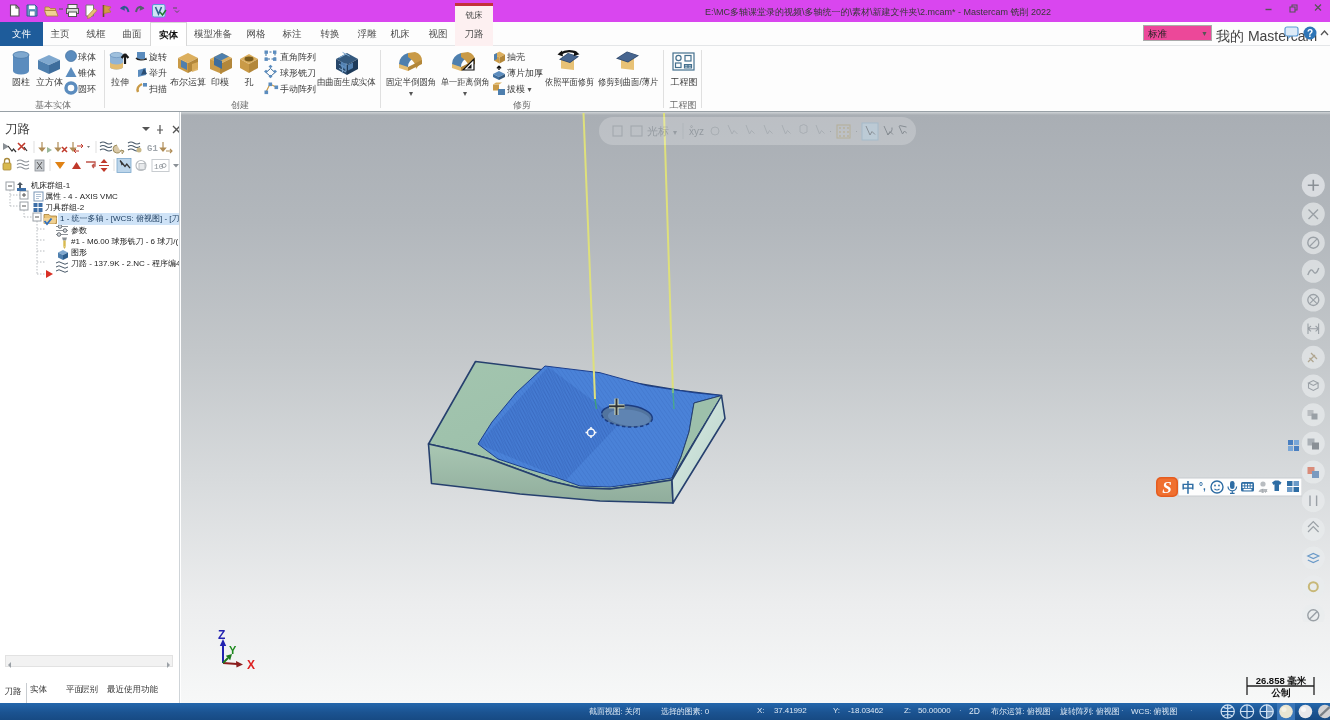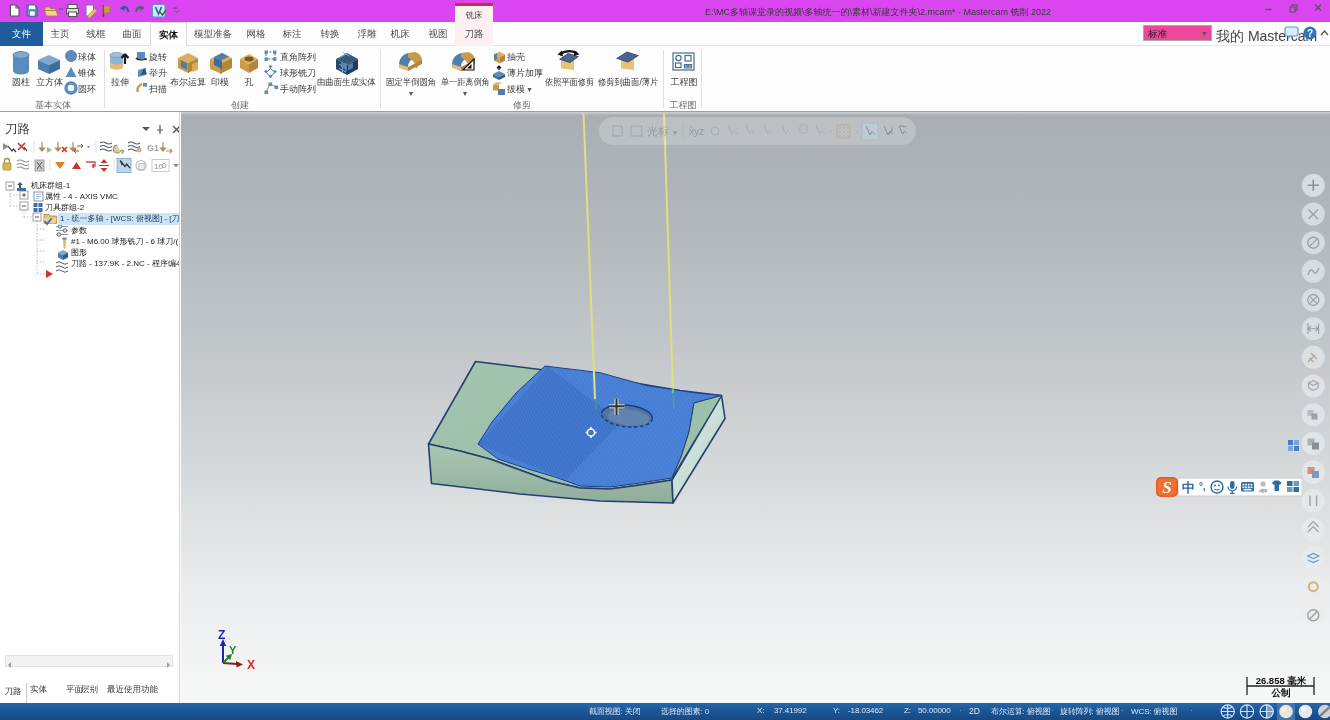--- a/index.html
+++ b/index.html
@@ -25,21 +25,21 @@
 #ribbon { position:absolute; left:0; top:46px; width:1330px; height:66px; background:#fdfdfd; border-bottom:1px solid #98a0a6; }
 .rsep { position:absolute; top:4px; height:58px; width:1px; background:#e0e0e0; }
 .grouplabel { position:absolute; top:53px; font-size:9px; color:#6a6a6a; text-align:center; }
 .biglabel { position:absolute; top:30px; font-size:9px; color:#3a3a3a; text-align:center; }
 .smallitem { position:absolute; font-size:9px; color:#3a3a3a; height:15px; line-height:15px; }
 .caret { position:absolute; font-size:8px; color:#555; text-align:center; }
 
 
 #panel { position:absolute; left:0; top:112px; width:180px; height:591px; background:#fff; border-right:1px solid #cfd4d8; overflow:hidden; }
 #paneltitle { position:absolute; left:5px; top:9px; font-size:12.5px; color:#3a3a3a; }
-#ptools { position:absolute; left:0; top:26px; width:216px; height:36px; }
+#ptools { position:absolute; left:0; top:26px; width:216px; height:36px;font-family:Liberation Mono, monospace; }
 #tree { position:absolute; left:0; top:66px; width:179px; height:477px; font-size:8px; color:#222; }
 .trow { position:absolute; white-space:nowrap; height:12px; line-height:12px; }
 #hscroll { position:absolute; left:5px; top:543px; width:168px; height:12px; background:#f2f2f2; border:1px solid #e2e2e2; }
 #ptabs { position:absolute; left:0; top:571px; width:180px; height:20px; font-size:8.5px; color:#333; }
 
 
 #statusbar { position:absolute; left:0; top:703px; width:1330px; height:17px; background:linear-gradient(#2467ac,#1b5391 55%,#174a83); color:#dce8f4; font-size:8px; letter-spacing:-0.1px; }
 .st { position:absolute; top:3px; white-space:nowrap; }
 
 

